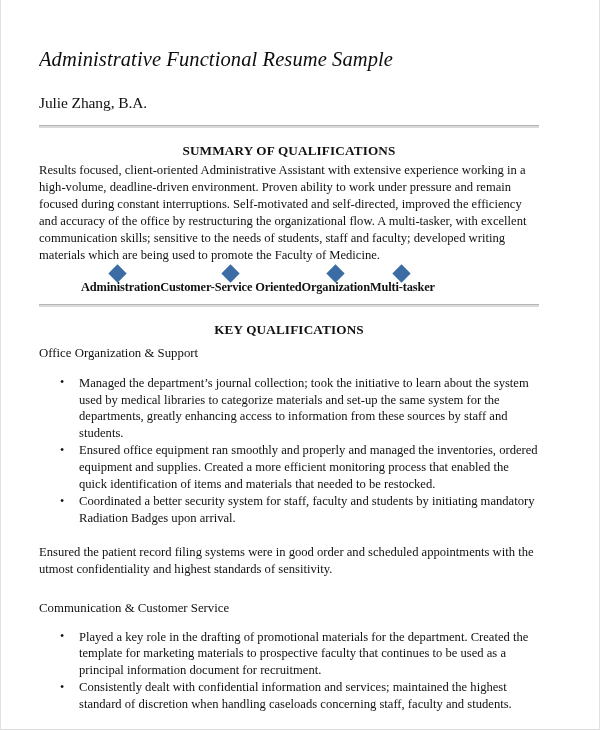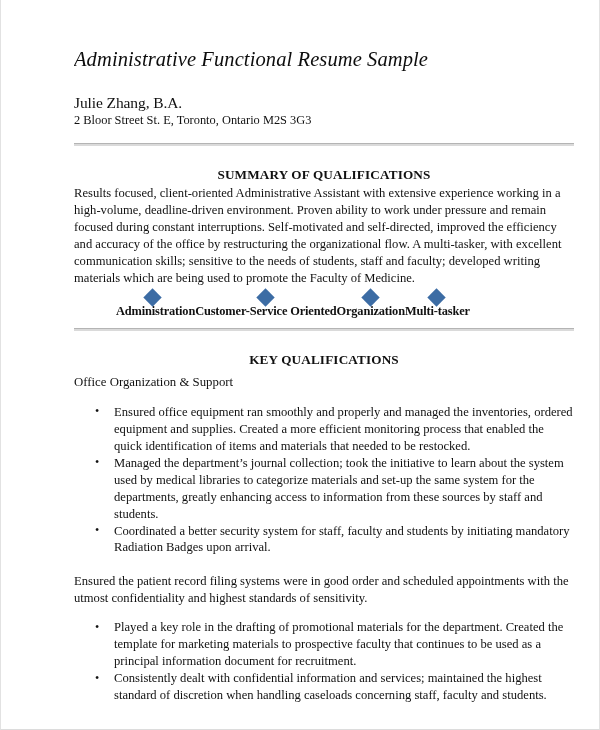--- a/index.html
+++ b/index.html
@@ -22,21 +22,21 @@
     box-sizing: border-box;
     background: #ffffff;
     border-left: 1px solid #e2e2e2;
     border-right: 1px solid #e2e2e2;
     border-bottom: 1px solid #dcdcdc;
     overflow: hidden;
   }
 
   #content {
     position: absolute;
-    left: 73px;
+    left: 38px;
     top: 0;
     width: 500px;
     height: 730px;
     overflow: hidden;
   }
 
   
   .doc-title {
     font-style: italic;
     font-size: 20.5px;
@@ -74,21 +74,21 @@
   .rule-1 { margin-top: 14px; }
   .rule-2 { margin-top: 9px; }
 
   
   .section-head {
     text-align: center;
     font-weight: bold;
     font-size: 13.2px;
     letter-spacing: 0.15px;
     margin: 0;
-    padding-top: 21px;
+    padding-top: 15px;
     line-height: 1.25;
   }
   .section-head.kw {
     padding-top: 9px;
   }
 
   .subsection-head {
     font-weight: normal;
     font-size: 12.8px;
     margin: 0;
@@ -167,21 +167,20 @@
 </style>
 </head>
 <body>
 
 <div id="page">
   <div id="content">
 
     <h1 class="doc-title">Administrative Functional Resume Sample</h1>
 
     <h2 class="person-name">Julie Zhang, B.A.</h2>
-    <p class="contact-line">2 Bloor Street St. E, Toronto, Ontario M2S 3G3</p>
 
     <div class="rule rule-1"></div>
 
     <h3 class="section-head">SUMMARY OF QUALIFICATIONS</h3>
     <p class="para">Results focused, client-oriented Administrative Assistant with extensive experience working in a high-volume, deadline-driven environment. Proven ability to work under pressure and remain focused during constant interruptions. Self-motivated and self-directed, improved the efficiency and accuracy of the office by restructuring the organizational flow. A multi-tasker, with excellent communication skills; sensitive to the needs of students, staff and faculty; developed writing materials which are being used to promote the Faculty of Medicine.</p>
 
 
     <div class="keywords-row">
       <div class="kw-item">
         <span class="diamond" style="background: rgb(60, 108, 164);"></span>
@@ -201,27 +200,28 @@
       </div>
     </div>
 
     <div class="rule rule-2"></div>
 
     <h3 class="section-head">KEY QUALIFICATIONS</h3>
 
     <h4 class="subsection-head">Office Organization &amp; Support</h4>
 
     <ul class="bullets">
+      <li>Managed the department’s journal collection; took the initiative to learn about the system used by medical libraries to categorize materials and set-up the same system for the departments, greatly enhancing access to information from these sources by staff and students.</li>
       <li>Ensured office equipment ran smoothly and properly and managed the inventories, ordered equipment and supplies. Created a more efficient monitoring process that enabled the quick identification of items and materials that needed to be restocked.</li>
-      <li>Managed the department’s journal collection; took the initiative to learn about the system used by medical libraries to categorize materials and set-up the same system for the departments, greatly enhancing access to information from these sources by staff and students.</li>
       <li>Coordinated a better security system for staff, faculty and students by initiating mandatory Radiation Badges upon arrival.</li>
     </ul>
 
     <p class="para standalone">Ensured the patient record filing systems were in good order and scheduled appointments with the utmost confidentiality and highest standards of sensitivity.</p>
 
+    <h4 class="subsection-head second">Communication &amp; Customer Service</h4>
 
     <ul class="bullets tight">
       <li>Played a key role in the drafting of promotional materials for the department. Created the template for marketing materials to prospective faculty that continues to be used as a principal information document for recruitment.</li>
       <li>Consistently dealt with confidential information and services; maintained the highest standard of discretion when handling caseloads concerning staff, faculty and students.</li>
 
     </ul>
 
   </div>
 </div>
 

